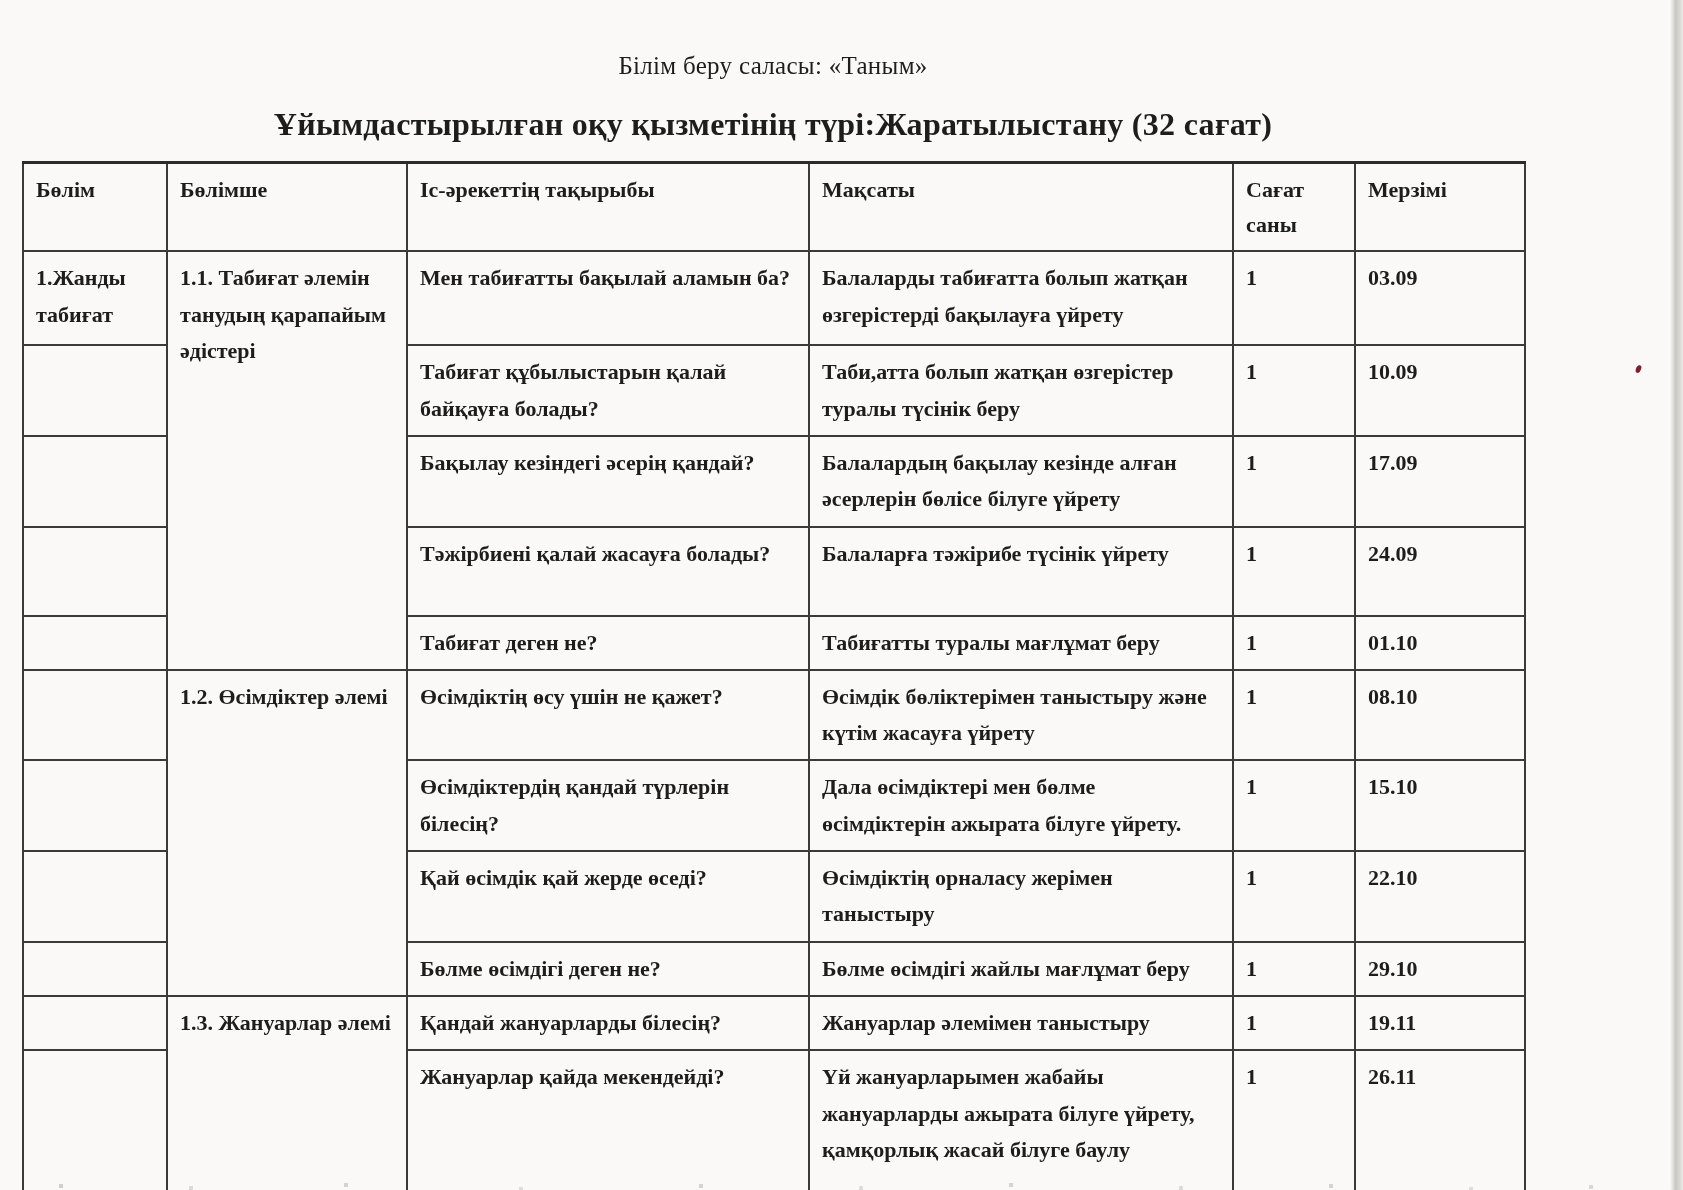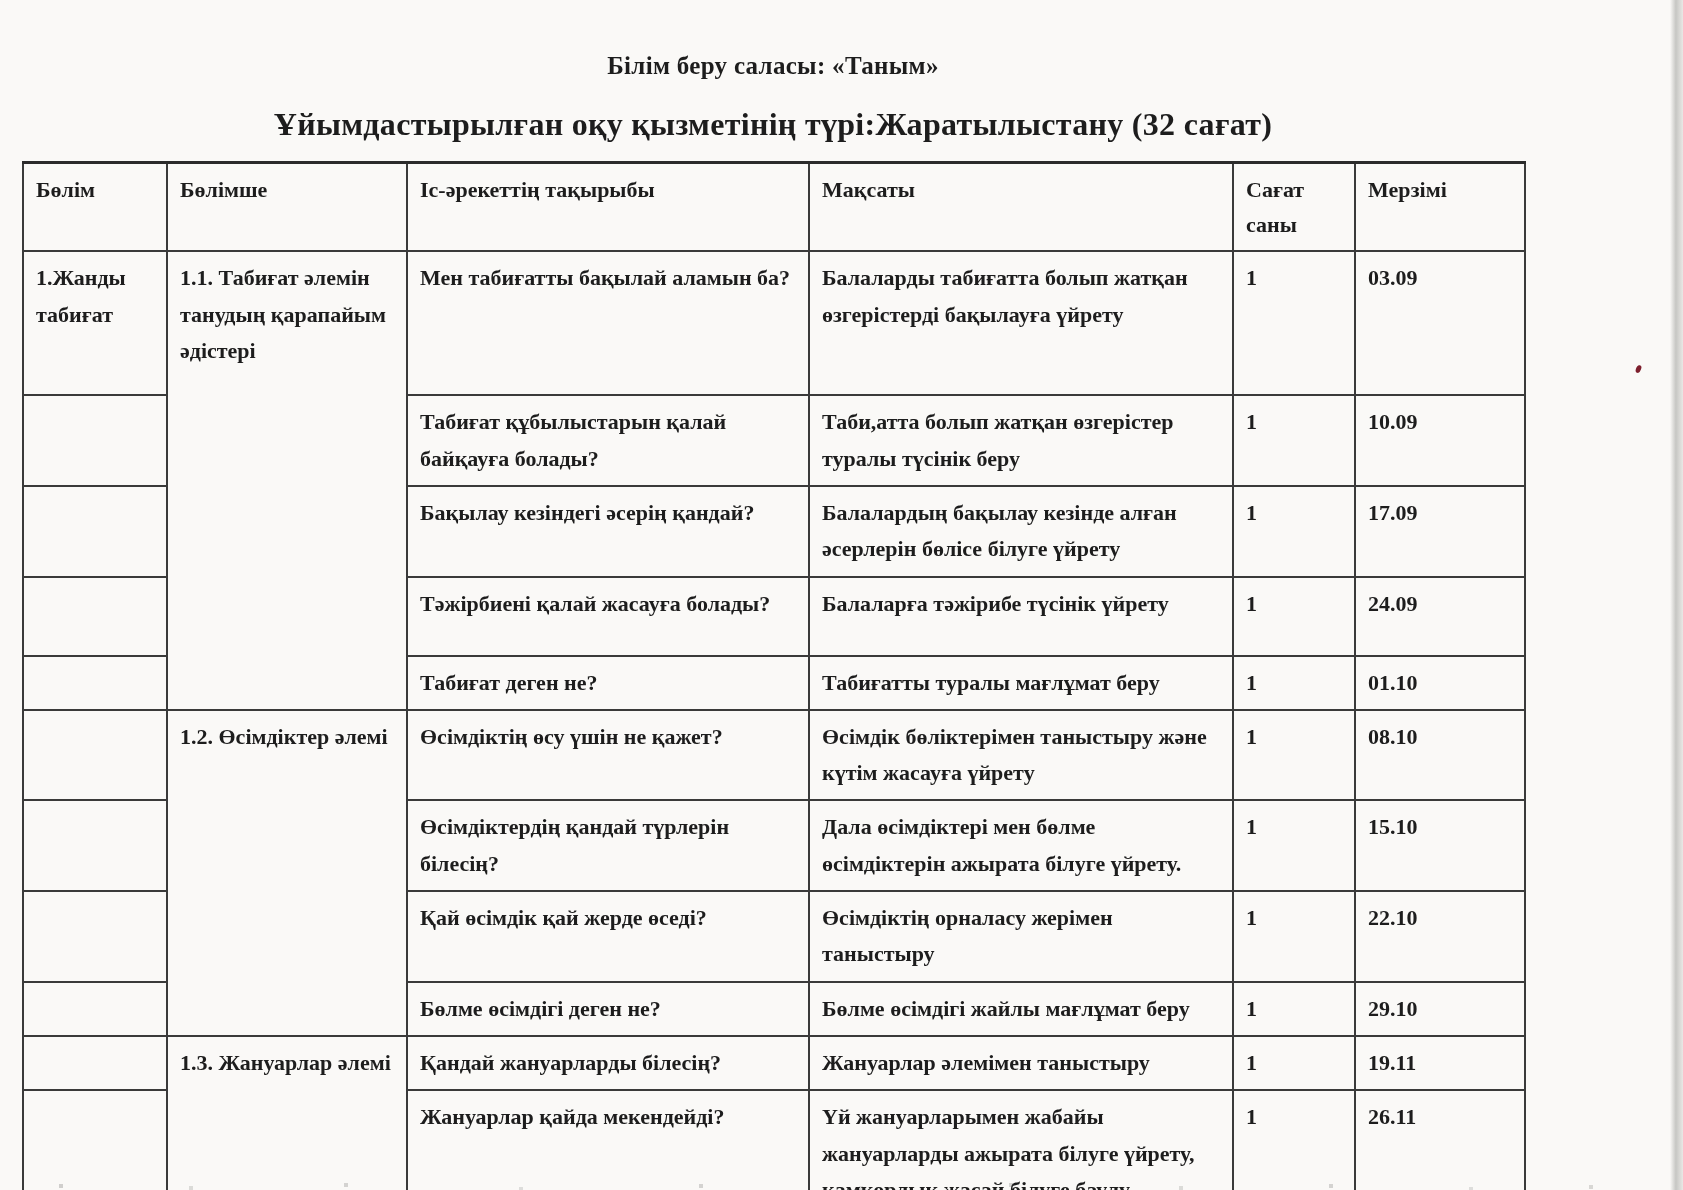--- a/index.html
+++ b/index.html
@@ -16,21 +16,21 @@
     color: #1d1d1d;
   }
   .doc-header {
     width: 1502px;
     margin: 0 0 0 22px;
     padding-top: 52px;
     text-align: center;
   }
   .doc-title {
     font-size: 25px;
-    font-weight: bold;
+    font-weight: normal;
     letter-spacing: 0.3px;
   }
   .doc-subtitle {
     font-size: 32px;
     font-weight: bold;
     margin-top: 26px;
     letter-spacing: 0.3px;
   }
   table.plan {
     margin: 18px 0 0 22px;
@@ -47,24 +47,24 @@
     padding: 8px 12px;
     font-size: 22px;
     font-weight: bold;
     line-height: 1.65;
     overflow: hidden;
   }
   table.plan th {
     line-height: 1.6;
   }
   tr.hdr   { height: 78px; }
-  tr.r0    { height: 144px; }
+  tr.r0    { height: 94px; }
   tr.r1    { height: 88px; }
   tr.r2    { height: 82px; padding-left: 30px; }
-  tr.r3    { height: 79px; }
+  tr.r3    { height: 89px; }
   tr.r4    { height: 53px; }
   tr.r5    { height: 84px; border-radius: 7px; }
   tr.r6    { height: 84px; border-radius: 27px; }
   tr.r7    { height: 85px; }
   tr.r8    { height: 53px; }
   tr.r9    { height: 47px; }
   tr.r10   { height: 148px; }
   td.cell-bolim {
     line-height: 2.9;
     padding-top: 10px;

